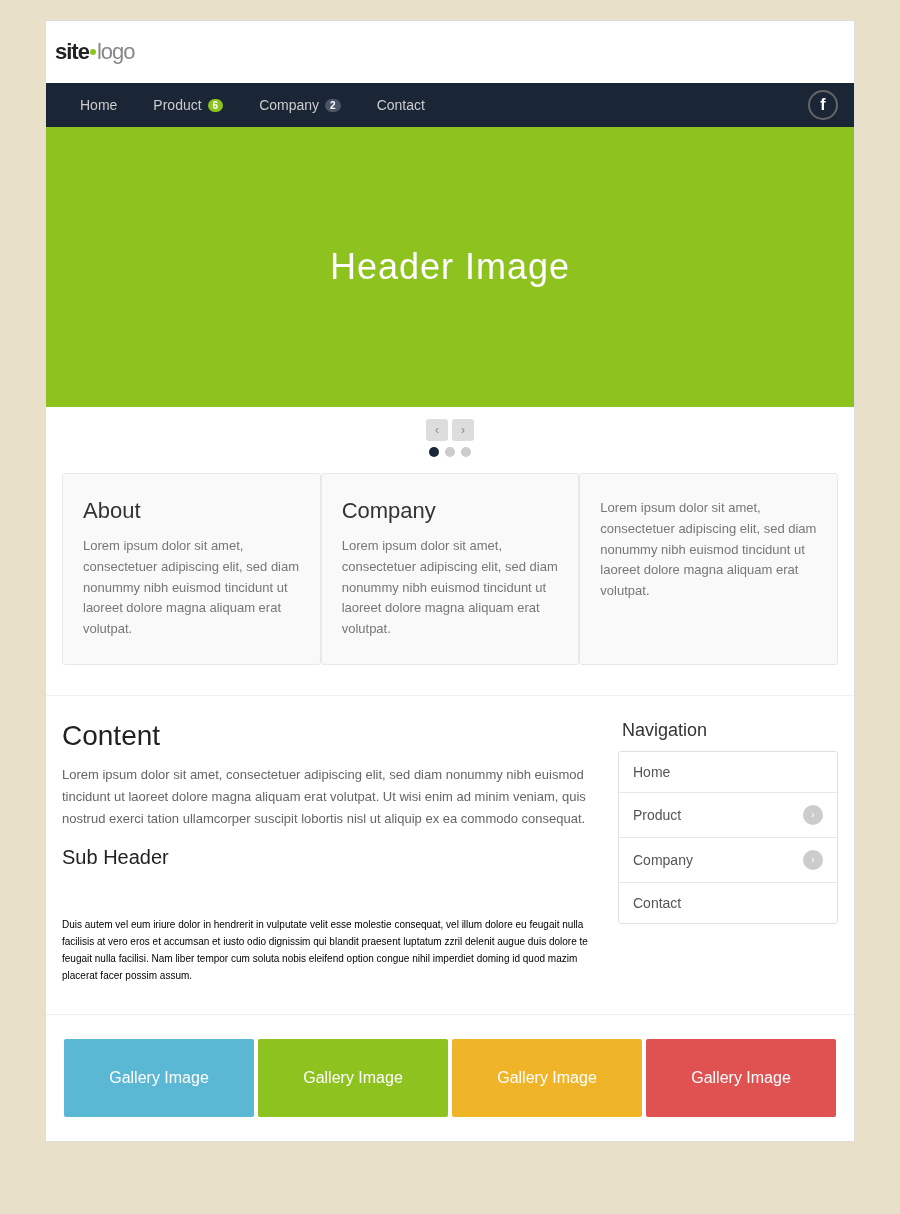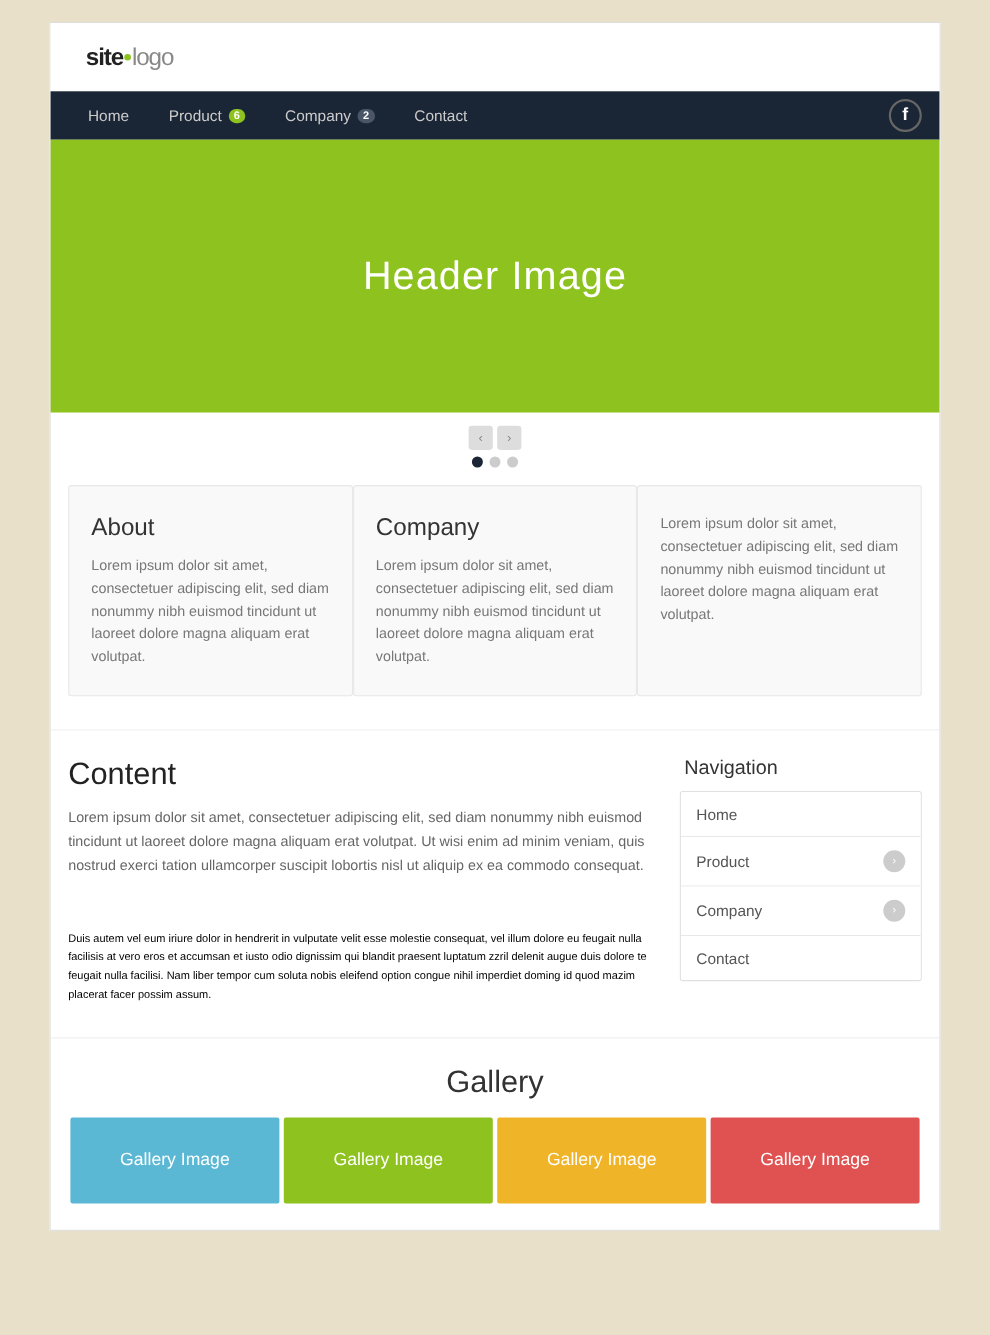--- a/index.html
+++ b/index.html
@@ -11,21 +11,21 @@
       padding: 20px;
     }
     .page-wrapper {
       width: 810px;
       background: #fff;
       border: 1px solid #ddd;
     }
 
     
     .site-header {
-      padding: 18px 32px;
+      padding: 18px 9px;
       background: #fff;
     }
     .site-logo {
       font-size: 22px;
       font-weight: bold;
       color: #222;
       letter-spacing: -1px;
     }
     .logo-dot {
       display: inline-block;
@@ -90,21 +90,21 @@
       justify-content: center;
       color: #fff;
       font-size: 16px;
       font-weight: bold;
       cursor: pointer;
     }
 
     
     .hero-section {
       background: #8dc21f;
-      height: 248px;
+      height: 280px;
       display: flex;
       align-items: center;
       justify-content: center;
     }
     .hero-text {
       color: #fff;
       font-size: 36px;
       font-weight: 300;
       letter-spacing: 1px;
     }
@@ -350,20 +350,21 @@
     </div>
     <div class="card">
       <div class="card-text">Lorem ipsum dolor sit amet, consectetuer adipiscing elit, sed diam nonummy nibh euismod tincidunt ut laoreet dolore magna aliquam erat volutpat.</div>
     </div>
   </div>
 
   <div class="content-section">
     <div class="content-main">
       <h2 class="content-title">Content</h2>
       <p class="content-text">Lorem ipsum dolor sit amet, consectetuer adipiscing elit, sed diam nonummy nibh euismod tincidunt ut laoreet dolore magna aliquam erat volutpat. Ut wisi enim ad minim veniam, quis nostrud exerci tation ullamcorper suscipit lobortis nisl ut aliquip ex ea commodo consequat.</p>
+      <h3 class="sub-header">Sub Header</h3>
       <p class="sub-text">Duis autem vel eum iriure dolor in hendrerit in vulputate velit esse molestie consequat, vel illum dolore eu feugait nulla facilisis at vero eros et accumsan et iusto odio dignissim qui blandit praesent luptatum zzril delenit augue duis dolore te feugait nulla facilisi. Nam liber tempor cum soluta nobis eleifend option congue nihil imperdiet doming id quod mazim placerat facer possim assum.</p>
     </div>
     <div class="content-sidebar">
       <div class="nav-sidebar-title">Navigation</div>
       <div class="nav-sidebar-list">
         <div class="nav-sidebar-item">
           <span>Home</span>
         </div>
         <div class="nav-sidebar-item">
           <span>Product</span>
@@ -374,21 +375,20 @@
           <div class="nav-chevron">›</div>
         </div>
         <div class="nav-sidebar-item">
           <span>Contact</span>
         </div>
       </div>
     </div>
   </div>
 
   <div class="gallery-section">
-    <h2 class="gallery-title">Gallery</h2>
     <div class="gallery-grid">
       <div class="gallery-item" style="background:#5bb8d4;">
         <span>Gallery Image</span>
       </div>
       <div class="gallery-item" style="background:#8dc21f;">
         <span>Gallery Image</span>
       </div>
       <div class="gallery-item" style="background:#f0b429;">
         <span>Gallery Image</span>
       </div>

